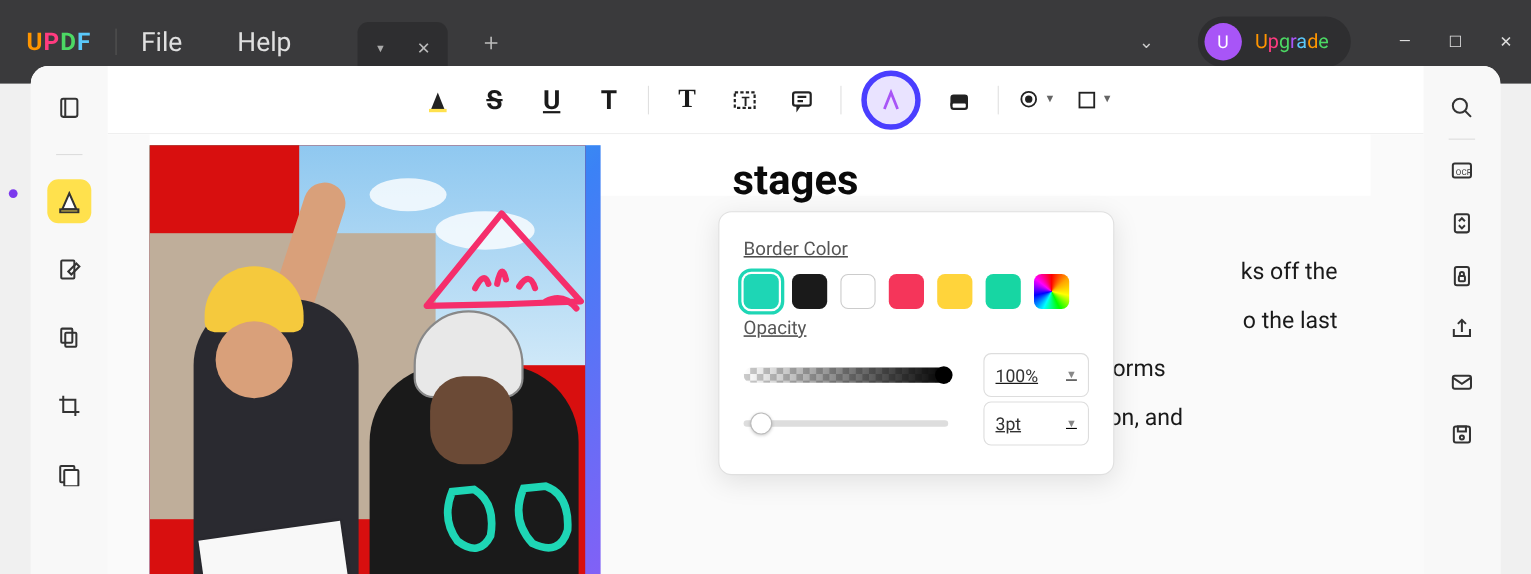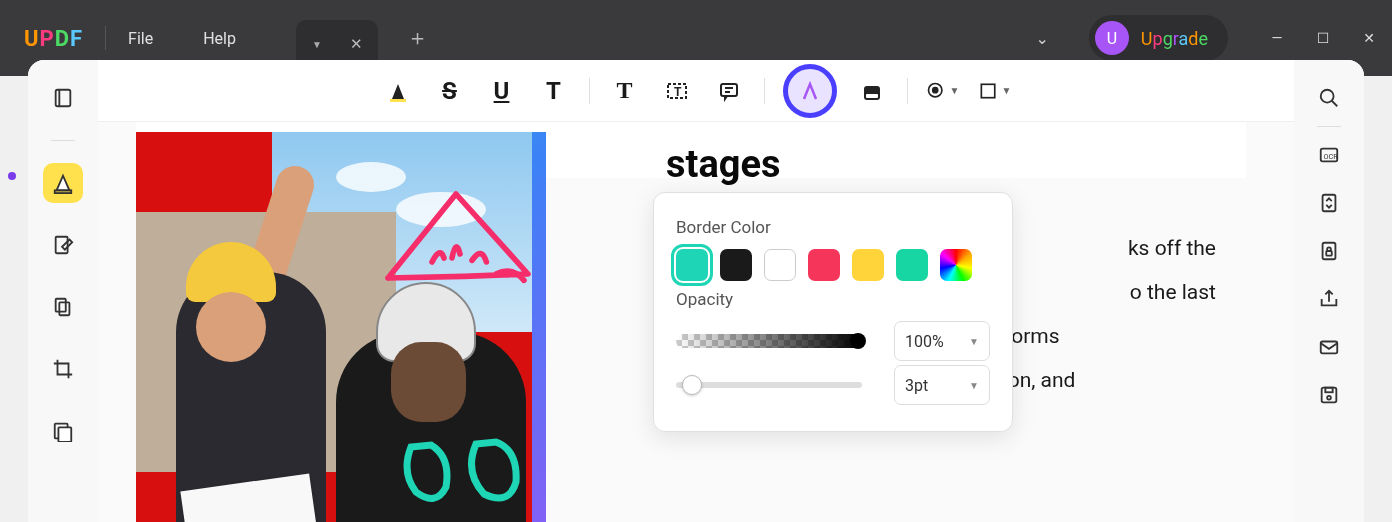--- a/index.html
+++ b/index.html
@@ -2,21 +2,21 @@
 <html><head>
 <meta charset="utf-8">
 <style>
 * { margin:0; padding:0; box-sizing:border-box; font-family:-apple-system,BlinkMacSystemFont,"Segoe UI",Roboto,sans-serif; }
 body { width:1392px; height:522px; background:#f0f0f0; overflow:hidden; position:relative; }
 
 .titlebar { height:76px; background:#3a3a3c; display:flex; align-items:center; color:#ddd; position:relative; }
 .logo { margin-left:24px; font-size:22px; font-weight:700; letter-spacing:1px; }
 .logo span:nth-child(1){color:#ff9500;} .logo span:nth-child(2){color:#ff3b7f;} .logo span:nth-child(3){color:#4cd964;} .logo span:nth-child(4){color:#5ac8fa;}
 .vsep { width:1px; height:24px; background:#555; margin:0 22px; }
-.menu-item { font-size:16px; color:#e0e0e0; margin-right:50px; cursor:pointer; }
+.menu-item { font-size:24px; color:#e0e0e0; margin-right:50px; cursor:pointer; }
 .tab { display:flex; align-items:center; background:#2e2e30; height:48px; margin-top:12px; padding:0 16px; border-radius:10px 10px 0 0; margin-left:10px; }
 .tab .drop { color:#aaa; font-size:10px; margin-right:12px; }
 .tab .name { font-size:17px; color:#e0e0e0; }
 .tab .close { margin-left:16px; color:#bbb; font-size:15px; cursor:pointer; }
 .newtab { color:#bbb; font-size:22px; margin-left:28px; cursor:pointer; font-weight:300; }
 .title-right { position:absolute; right:0; display:flex; align-items:center; height:60px; }
 .chevdown { color:#ccc; font-size:16px; margin-right:40px; cursor:pointer; }
 .upgrade-btn { display:flex; align-items:center; background:#2e2e30; border-radius:24px; padding:6px 20px 6px 6px; margin-right:26px; cursor:pointer; }
 .upgrade-btn .ubadge { width:34px; height:34px; border-radius:50%; background:#a855f7; color:#fff; display:flex; align-items:center; justify-content:center; font-size:16px; margin-right:12px; }
 .upgrade-btn .utext span:nth-child(1){color:#ff9500;} .upgrade-btn .utext span:nth-child(2){color:#ff3b7f;} .upgrade-btn .utext span:nth-child(3){color:#4cd964;} .upgrade-btn .utext span:nth-child(4){color:#a855f7;} .upgrade-btn .utext span:nth-child(5){color:#5ac8fa;} .upgrade-btn .utext span:nth-child(6){color:#ff9500;} .upgrade-btn .utext span:nth-child(7){color:#4cd964;}
@@ -58,21 +58,21 @@
 .face2 { position:absolute; left:255px; top:210px; width:75px; height:80px; background:#6b4a36; border-radius:40%; }
 .paper { position:absolute; left:50px; top:350px; width:130px; height:90px; background:#f8f8f8; transform:rotate(-8deg); box-shadow:0 1px 4px rgba(0,0,0,0.2);}
 
 .draw1 { position:absolute; left:220px; top:50px; width:200px; height:120px; }
 .draw2 { position:absolute; left:260px; top:300px; }
 
 .doc-text { position:absolute; left:530px; top:20px; right:30px; }
 .doc-h { font-size:38px; font-weight:700; color:#0a0a0a; margin-bottom:40px; }
 .doc-p { font-size:21px; line-height:2.1; color:#1a1a1a; }
 
-.popover { position:absolute; left:555px; top:70px; width:360px; background:#fff; border:1px solid #e0e0e0; border-radius:12px; box-shadow:0 6px 24px rgba(0,0,0,0.1); padding:18px 22px 22px; z-index:20; }
+.popover { position:absolute; left:555px; top:70px; width:360px; background:#fff; border:1px solid #e0e0e0; border-radius:12px; box-shadow:0 6px 24px rgba(0,0,0,0.1); padding:18px 22px 22px; z-index:20;text-decoration:underline; }
 .pop-label { font-size:17px; color:#555; margin-bottom:12px; margin-top:6px; }
 .swatches { display:flex; gap:12px; margin-bottom:8px; }
 .swatch { width:32px; height:32px; border-radius:7px; cursor:pointer; }
 .swatch.selected { outline:3px solid #1ed6b5; outline-offset:2px; }
 .slider-row { display:flex; align-items:center; gap:32px; margin-bottom:4px;}
 .op-track { flex:1; height:14px; border-radius:7px; background:linear-gradient(90deg, rgba(0,0,0,0) 0%, #000 100%); position:relative; }
 .op-track::before { content:""; position:absolute; inset:0; background:repeating-conic-gradient(#ccc 0 25%,#fff 0 50%) 0 0/12px 12px; border-radius:7px; z-index:-1;}
 .op-thumb { position:absolute; right:-4px; top:-1px; width:16px; height:16px; border-radius:50%; background:#000; }
 .th-track { flex:1; height:6px; border-radius:3px; background:#ddd; position:relative; }
 .th-thumb { position:absolute; left:6px; top:-7px; width:20px; height:20px; border-radius:50%; background:#fff; border:1px solid #bbb; box-shadow:0 1px 3px rgba(0,0,0,0.2);}

